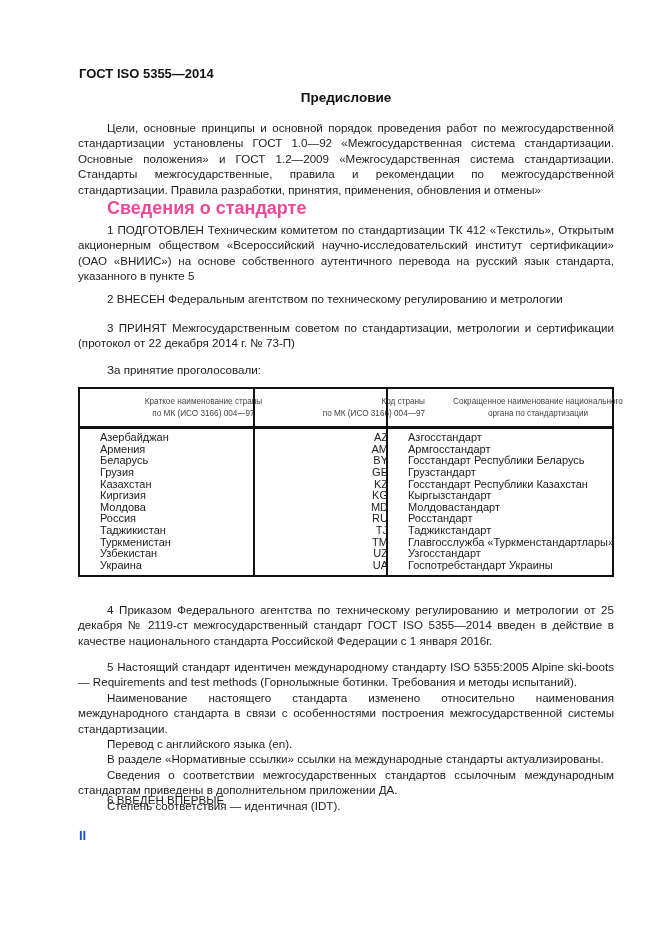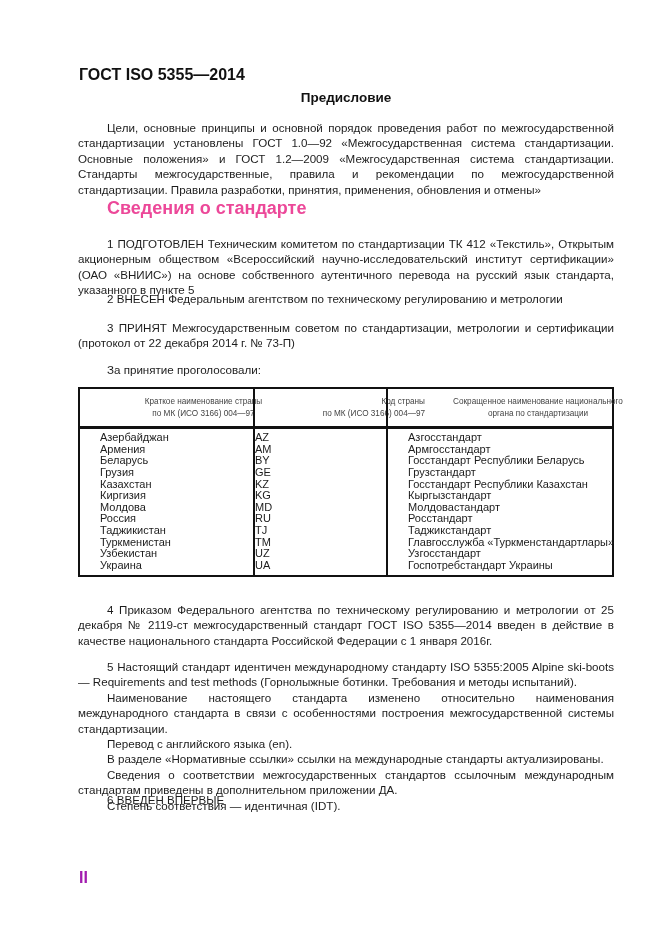--- a/index.html
+++ b/index.html
@@ -1,48 +1,48 @@
 <!DOCTYPE html>
 <html><head>
 <meta charset="utf-8">
 <style>
   html, body { margin: 0; padding: 0; background: #ffffff; }
   body { width: 661px; height: 935px; position: relative; overflow: hidden;
          font-family: "Liberation Sans", sans-serif; color: #1a1a1a; }
   .abs { position: absolute; }
-  .doc-header { left: 79px; top: 66px; font-size: 16px; font-weight: bold; color: #111; }
+  .doc-header { left: 79px; top: 66px; font-size: 13px; font-weight: bold; color: #111; }
   .title { left: 0; width: 692px; top: 90px; text-align: center; font-size: 13.5px; font-weight: bold; color: #111; }
   .para { left: 78px; width: 536px; font-size: 11.6px; line-height: 15.4px; text-align: justify; color: #1c1c1c; }
   .para p { margin: 0; text-indent: 29px; text-align: justify; }
   .section-title { left: 107px; top: 198px; font-size: 18px; font-weight: bold; color: #ec4899; }
   .table { left: 78px; top: 387px; width: 536px; height: 190px; border: 2px solid #111; box-sizing: border-box; }
   .thead { position: absolute; left: 0; top: 0; right: 0; height: 37px; border-bottom: 3px solid #111; }
   .col-div { position: absolute; top: 0; bottom: 0; width: 2px; background: #111; }
   .th { position: absolute; top: 7px; font-size: 8.2px; line-height: 12px; color: #444; text-align: center; padding-left: 37px; }
   .tbody { position: absolute; left: 0; right: 0; top: 43px; }
   .tr { position: relative; height: 11.65px; font-size: 11px; line-height: 11.65px; color: #1c1c1c; }
   .td1 { position: absolute; left: 20px; }
-  .td2 { position: absolute; left: 175px; width: 133px; text-align: left; }
+  .td2 { position: absolute; left: 175px; width: 133px; text-align: right; }
   .td3 { position: absolute; left: 328px; white-space: nowrap; }
-  .page-num { left: 79px; top: 869px; font-size: 16px; font-weight: bold; color: #a21caf; }
+  .page-num { left: 79px; top: 828px; font-size: 13px; font-weight: bold; color: #1d4ed8; }
 </style>
 </head>
 <body>
 
 <div class="abs doc-header">ГОСТ ISO 5355—2014</div>
 
 <div class="abs title">Предисловие</div>
 
 <div class="abs para" style="top:120px;">
   <p>Цели, основные принципы и основной порядок проведения работ по межгосударственной стандартизации установлены ГОСТ 1.0—92 «Межгосударственная система стандартизации. Основные положения» и ГОСТ 1.2—2009 «Межгосударственная система стандартизации. Стандарты межгосударственные, правила и рекомендации по межгосударственной стандартизации. Правила разработки, принятия, применения, обновления и отмены»</p>
 </div>
 
 <div class="abs section-title">Сведения о стандарте</div>
 
-<div class="abs para" style="top:236px;">
+<div class="abs para" style="top:222px;">
   <p>1 ПОДГОТОВЛЕН Техническим комитетом по стандартизации ТК 412 «Текстиль», Открытым акционерным обществом «Всероссийский научно-исследовательский институт сертификации» (ОАО «ВНИИС») на основе собственного аутентичного перевода на русский язык стандарта, указанного в пункте 5</p>
 </div>
 
 <div class="abs para" style="top:291px;">
   <p>2 ВНЕСЕН Федеральным агентством по техническому регулированию и метрологии</p>
 </div>
 
 <div class="abs para" style="top:320px;">
   <p>3 ПРИНЯТ Межгосударственным советом по стандартизации, метрологии и сертификации (протокол от 22 декабря 2014 г. № 73-П)</p>
 </div>

